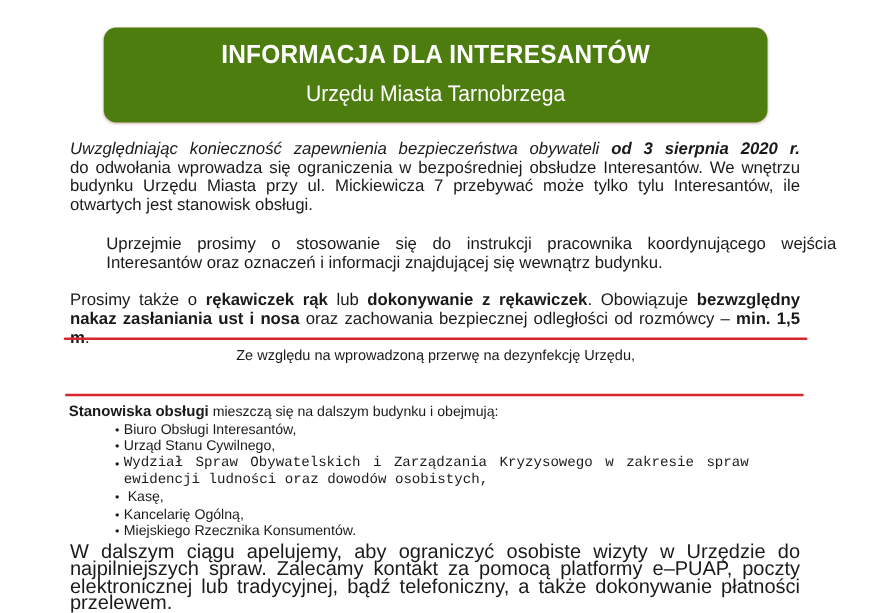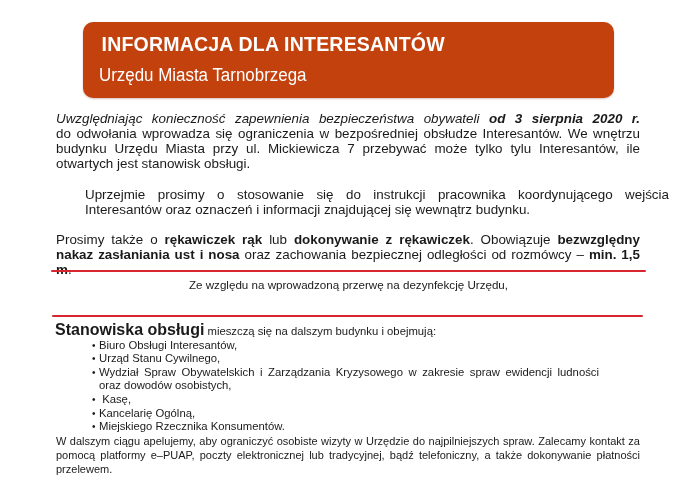--- a/index.html
+++ b/index.html
@@ -1,38 +1,38 @@
 <!DOCTYPE html>
 <html><head>
 <meta charset="utf-8">
 <style>
   html, body { margin:0; padding:0; background:#ffffff; }
   body { width:696px; height:490px; position:relative; overflow:hidden; font-family:"Liberation Sans", sans-serif; color:#1a1a1a; }
-  .banner { position:absolute; left:83px; top:22px; width:531px; height:76px; background:#c2410c; border-radius:10px; color:#fff; box-shadow:0 1px 2px rgba(120,0,0,0.25); }
+  .banner { position:absolute; left:83px; top:22px; width:531px; height:76px; background:#4d7c0f; border-radius:10px; color:#fff; text-align:center; box-shadow:0 1px 2px rgba(120,0,0,0.25); }
   .banner .title { position:absolute; left:0; right:0; top:9px; font-weight:bold; font-size:21px; letter-spacing:0.2px; transform:scaleX(0.93); transform-origin:center; line-height:26px; }
   .banner .subtitle { position:absolute; left:0; right:0; top:42px; font-size:18px; line-height:22px; transform:scaleX(0.94); transform-origin:center; }
   .para { position:absolute; left:56px; width:584px; font-size:13.4px; line-height:15px; text-align:justify; text-align-last:left; }
   .para b { font-weight:bold; }
   .p1 { top:111px; }
   .p2 { top:187px;margin-left:29px; }
   .p3 { top:232px; }
   .jline { display:block; text-align:justify; text-align-last:justify;font-style:italic; }
   .rule { position:absolute; height:2px; background:#d7262d; border-radius:1px; }
   .rule1 { left:51px; width:595px; top:270px; }
   .rule2 { left:52px; width:591px; top:315px; }
   .notice { position:absolute; left:51px; width:595px; top:277px; text-align:center; font-size:11.6px; line-height:15.5px; }
   .notice b { font-size:13px; }
   .services { position:absolute; left:55px; top:323px; width:585px; font-size:11.3px; line-height:13.6px; }
-  .services .intro b { font-size:16px; }
+  .services .intro b { font-size:12px; }
   .services ul { margin:0; padding:0; list-style:none; }
   .services li { position:relative; padding-left:44px; }
   .services li .bullet { position:absolute; left:37px; top:0; font-size:10px; }
   .services li .text { display:block; }
-  .services li.wrap .text { text-align:justify; text-align-last:left; width:500px; }
-  .closing { position:absolute; left:56px; width:584px; top:435px; font-size:11px; line-height:13.8px; text-align:justify; text-align-last:left; }
+  .services li.wrap .text { text-align:justify; text-align-last:left; width:500px;font-family:Liberation Mono, monospace; }
+  .closing { position:absolute; left:56px; width:584px; top:435px; font-size:16px; line-height:13.8px; text-align:justify; text-align-last:left; }
 </style>
 </head>
 <body>
 
 <div class="banner">
   <div class="title">INFORMACJA DLA INTERESANTÓW</div>
   <div class="subtitle">Urzędu Miasta Tarnobrzega</div>
 </div>
 
 <div class="para p1">

